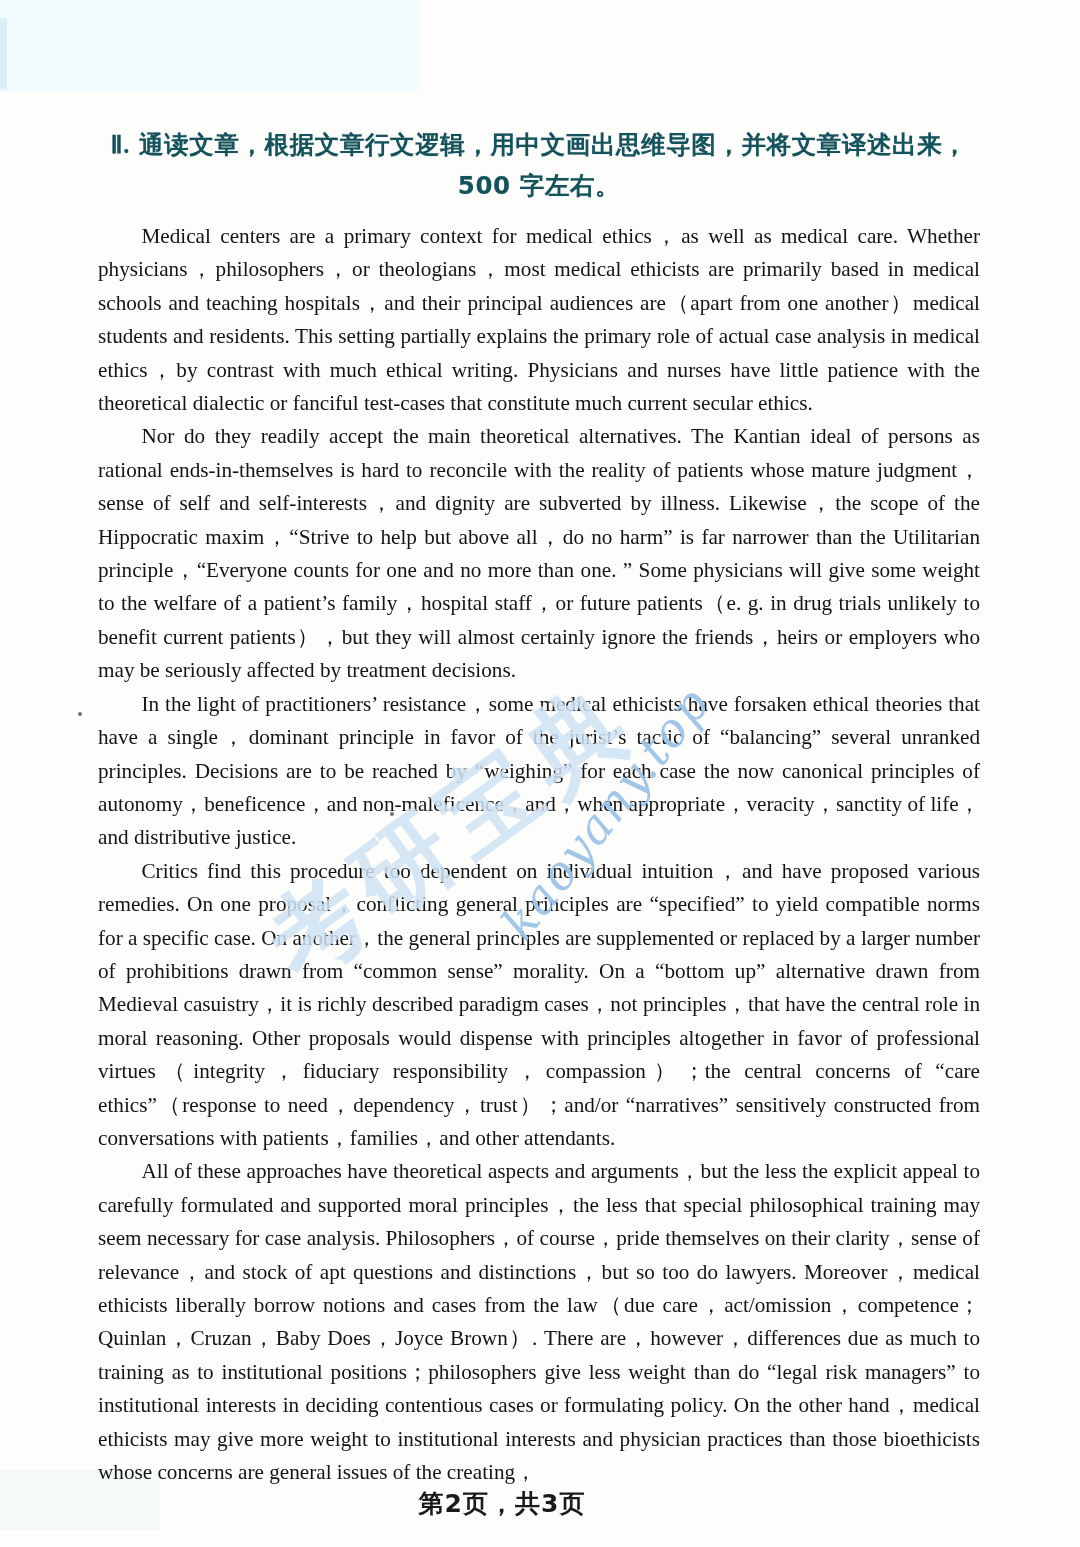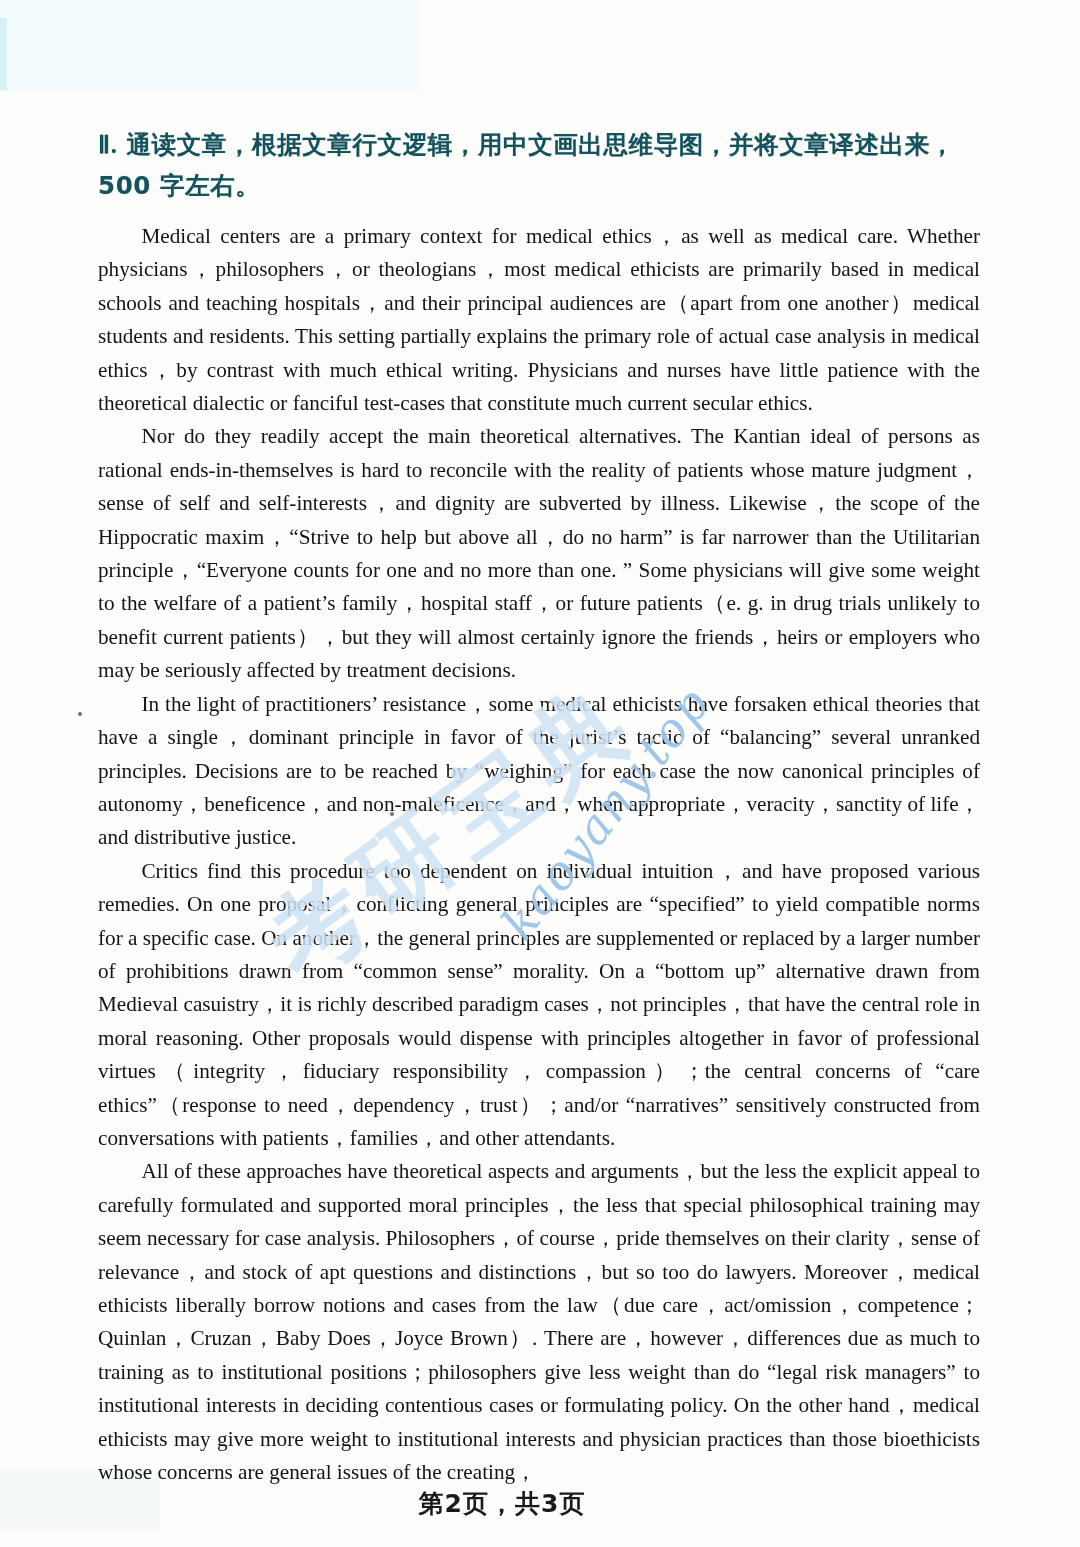--- a/index.html
+++ b/index.html
@@ -85,20 +85,21 @@
 
   .heading {
     margin-top: 124px;
     font-family: "DejaVu Sans", sans-serif;
     font-weight: bold;
     font-size: 24.5px;
     line-height: 41px;
     color: #14525c;
     letter-spacing: .6px;
     text-shadow: 0 0 1px rgba(20,82,92,.35);
+    text-align: center;
   }
   .heading .hd-num {
     font-family: "Liberation Serif", serif;
     font-weight: bold;
   }
 
   .body-text {
     margin-top: 14px;
     font-size: 21.2px;
     line-height: 33.4px;

